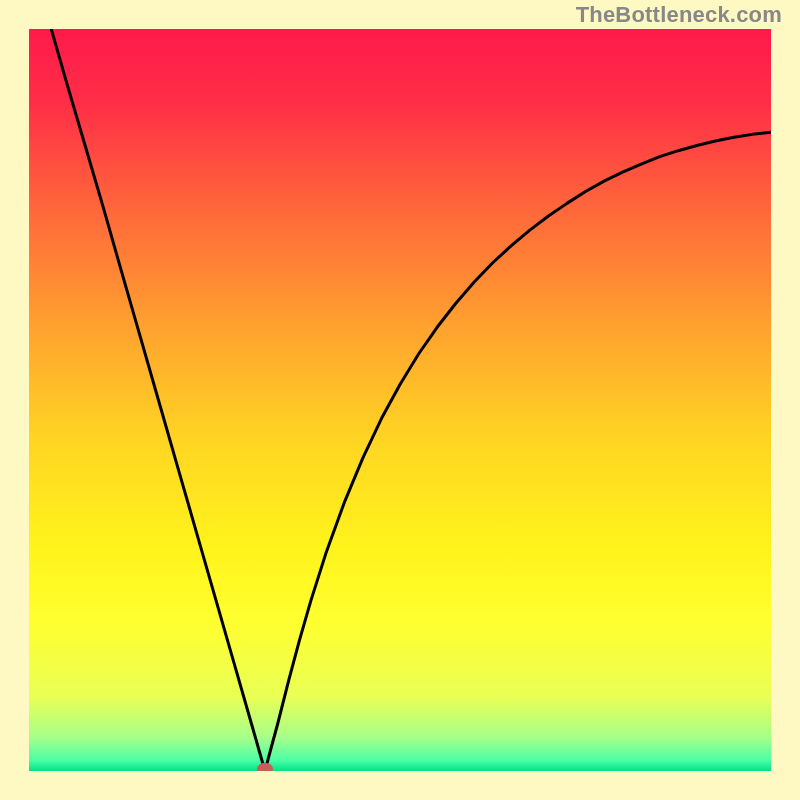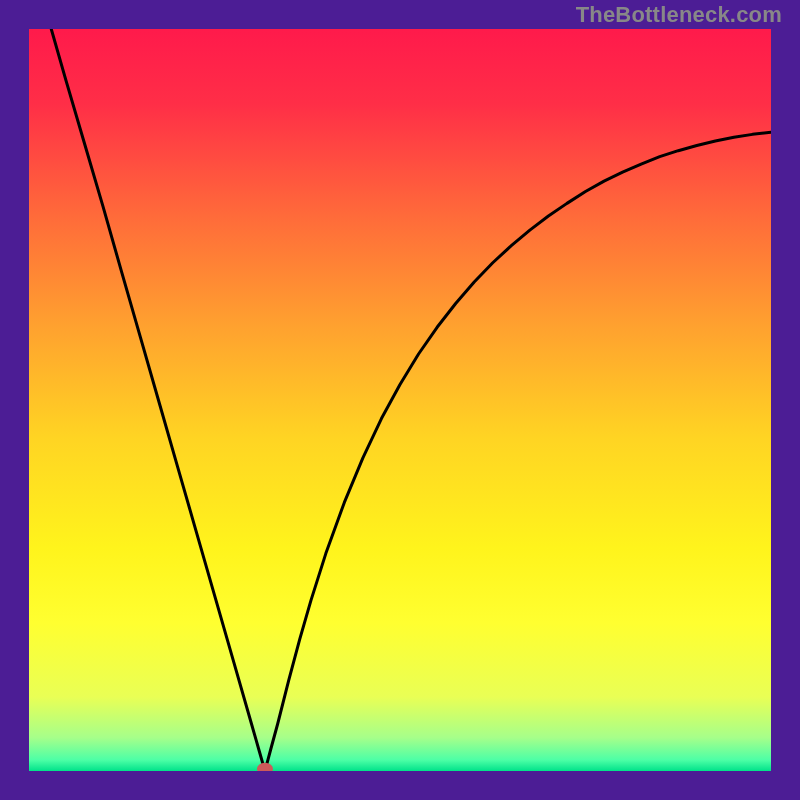--- a/index.html
+++ b/index.html
@@ -9,21 +9,21 @@
     height: 800px;
     background: #000;
     overflow: hidden;
   }
   .frame {
     position: absolute;
     left: 0;
     top: 0;
     width: 800px;
     height: 800px;
-    background: #4c1d95;
+    background: #fef9c3;
   }
   .watermark {
     position: absolute;
     top: 2px;
     right: 18px;
     font-family: Arial, Helvetica, sans-serif;
     font-size: 22px;
     font-weight: bold;
     color: #888888;
     letter-spacing: 0.2px;

